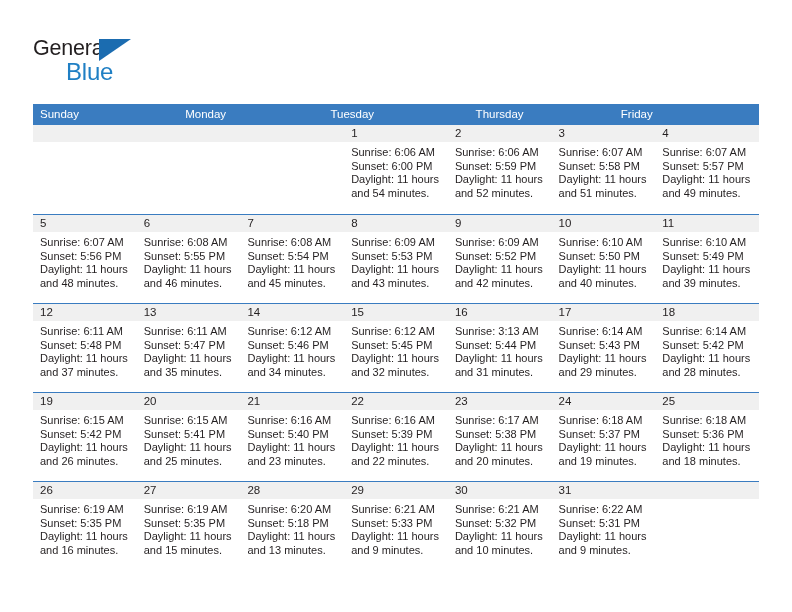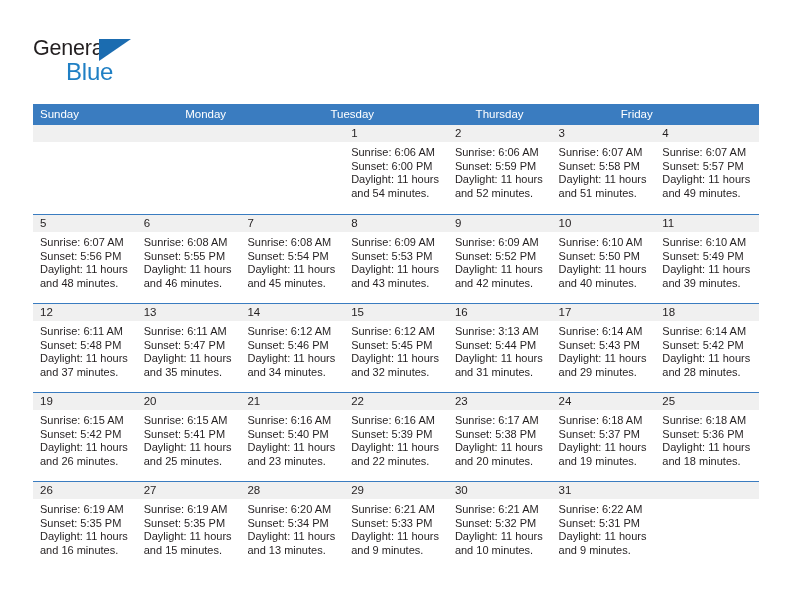--- a/index.html
+++ b/index.html
@@ -443,21 +443,21 @@
               <div>Sunrise: 6:19 AM</div>
               <div>Sunset: 5:35 PM</div>
               <div>Daylight: 11 hours</div>
               <div>and 15 minutes.</div>
             </div>
           </div>
           <div class="cell">
             <div class="cell-daynum">28</div>
             <div class="cell-body">
               <div>Sunrise: 6:20 AM</div>
-              <div>Sunset: 5:34 PM</div>
+              <div>Sunset: 5:18 PM</div>
               <div>Daylight: 11 hours</div>
               <div>and 13 minutes.</div>
             </div>
           </div>
           <div class="cell">
             <div class="cell-daynum">29</div>
             <div class="cell-body">
               <div>Sunrise: 6:21 AM</div>
               <div>Sunset: 5:33 PM</div>
               <div>Daylight: 11 hours</div>

